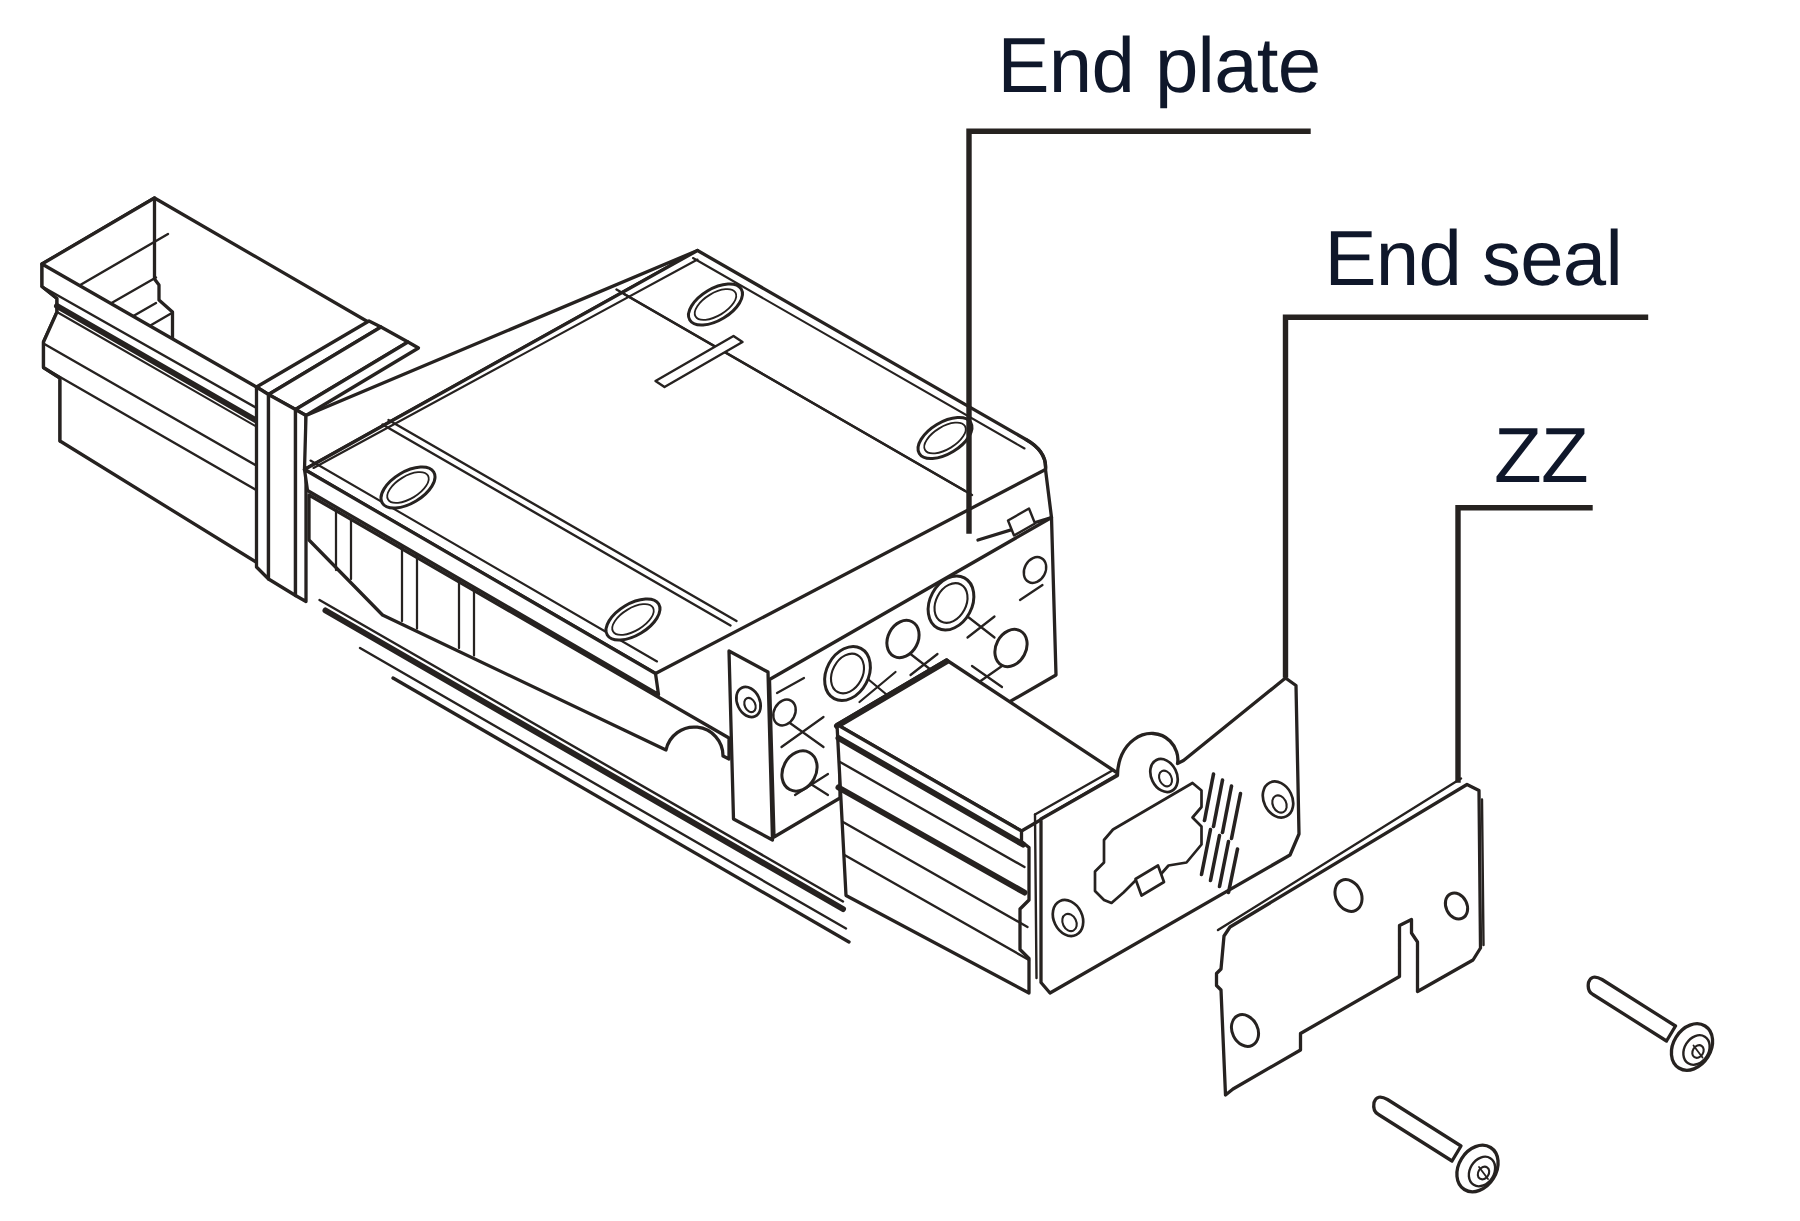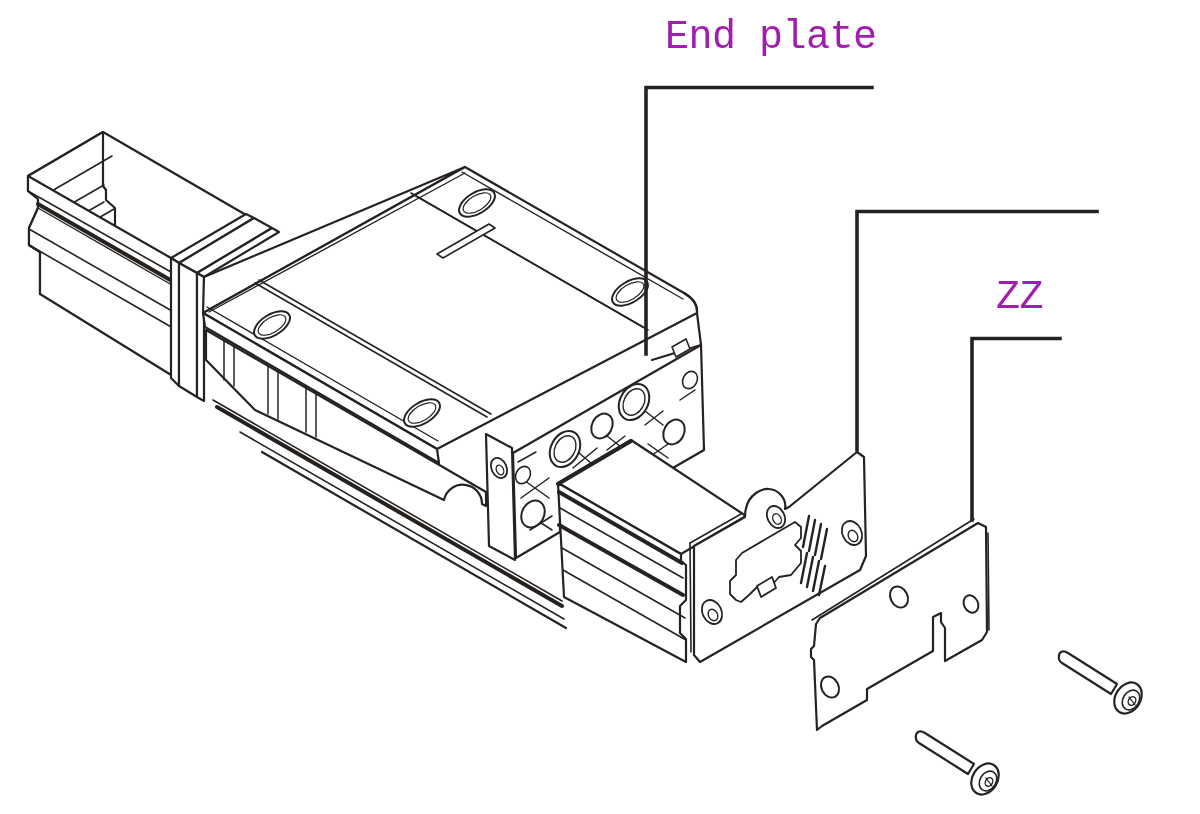--- a/index.html
+++ b/index.html
@@ -6,27 +6,26 @@
   #stage{
     position:relative;
     width:1200px;height:814px;
     background:#ffffff;
     overflow:hidden;
     font-family:"Liberation Sans", sans-serif;
   }
   #drawing{position:absolute;left:0;top:0;}
   .diagram-label{
     position:absolute;
-    color:#a21caf;
-    font-size:40px;
+    color:#0f172a;
+    font-size:52px;
     line-height:1.0;
     letter-spacing:-0.5px;
     white-space:nowrap;
     user-select:none;
-    font-family:Liberation Mono, monospace;
   }
   #label-end-plate{left:665px;top:18px;}
   #label-end-seal{left:883px;top:147px;}
   #label-zz{left:996px;top:278px;}
 </style>
 </head>
 <body>
 
 <div id="stage">
 
@@ -223,14 +222,15 @@
 
     <g fill="none" stroke-width="3.6" stroke-linecap="square" stroke-linejoin="miter">
       <polyline points="872,87.5 646,87.5 646,354"></polyline>
       <polyline points="1097,211.5 857,211.5 857,450"></polyline>
       <polyline points="1060,338.5 972,338.5 972,520"></polyline>
     </g>
   </g>
 </svg>
 
 <div class="diagram-label" id="label-end-plate">End plate</div>
+<div class="diagram-label" id="label-end-seal">End seal</div>
 <div class="diagram-label" id="label-zz">ZZ</div>
 </div>
 
 </body></html>

